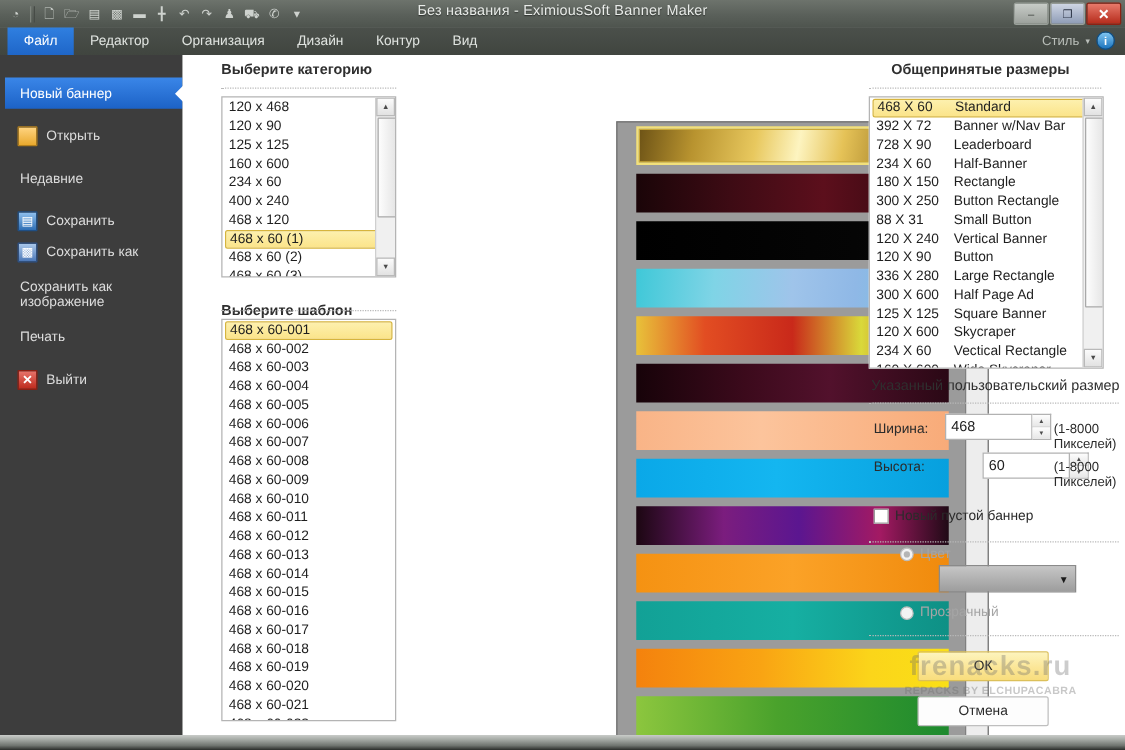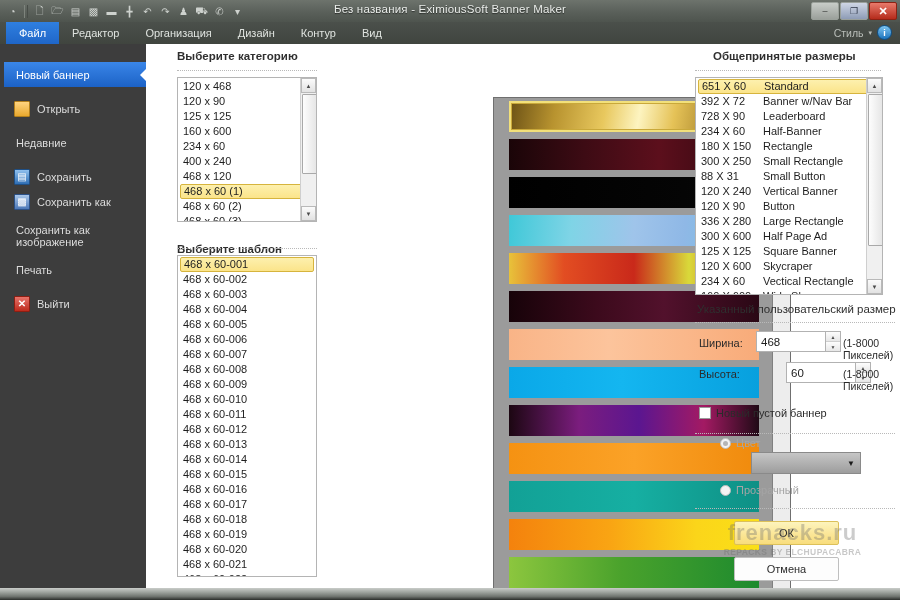--- a/index.html
+++ b/index.html
@@ -413,26 +413,26 @@
         <div class="vs-thumb" style="top:16px;height:30px;width:15px;"></div>
 
       </div>
     </div>
 
     <div class="sec-title" style="left:567px;top:6px;">Общепринятые размеры</div>
     <div class="sec-rule" style="left:549px;top:26px;width:186px;"></div>
 
     <div class="listbox" style="left:549px;top:33px;width:186px;height:216px;">
       <div class="lb-inner" id="size-rows">
-          <div class="lb-row sel"><span class="col-a">651 X 60</span><span>Standard</span></div>
+          <div class="lb-row sel"><span class="col-a">468 X 60</span><span>Standard</span></div>
           <div class="lb-row"><span class="col-a">392 X 72</span><span>Banner w/Nav Bar</span></div>
           <div class="lb-row"><span class="col-a">728 X 90</span><span>Leaderboard</span></div>
           <div class="lb-row"><span class="col-a">234 X 60</span><span>Half-Banner</span></div>
           <div class="lb-row"><span class="col-a">180 X 150</span><span>Rectangle</span></div>
-          <div class="lb-row"><span class="col-a">300 X 250</span><span>Small Rectangle</span></div>
+          <div class="lb-row"><span class="col-a">300 X 250</span><span>Button Rectangle</span></div>
           <div class="lb-row"><span class="col-a">88 X 31</span><span>Small Button</span></div>
           <div class="lb-row"><span class="col-a">120 X 240</span><span>Vertical Banner</span></div>
           <div class="lb-row"><span class="col-a">120 X 90</span><span>Button</span></div>
           <div class="lb-row"><span class="col-a">336 X 280</span><span>Large Rectangle</span></div>
           <div class="lb-row"><span class="col-a">300 X 600</span><span>Half Page Ad</span></div>
           <div class="lb-row"><span class="col-a">125 X 125</span><span>Square Banner</span></div>
           <div class="lb-row"><span class="col-a">120 X 600</span><span>Skycraper</span></div>
           <div class="lb-row"><span class="col-a">234 X 60</span><span>Vectical Rectangle</span></div>
           <div class="lb-row"><span class="col-a">160 X 600</span><span>Wide Skycraper</span></div>
         </div>

